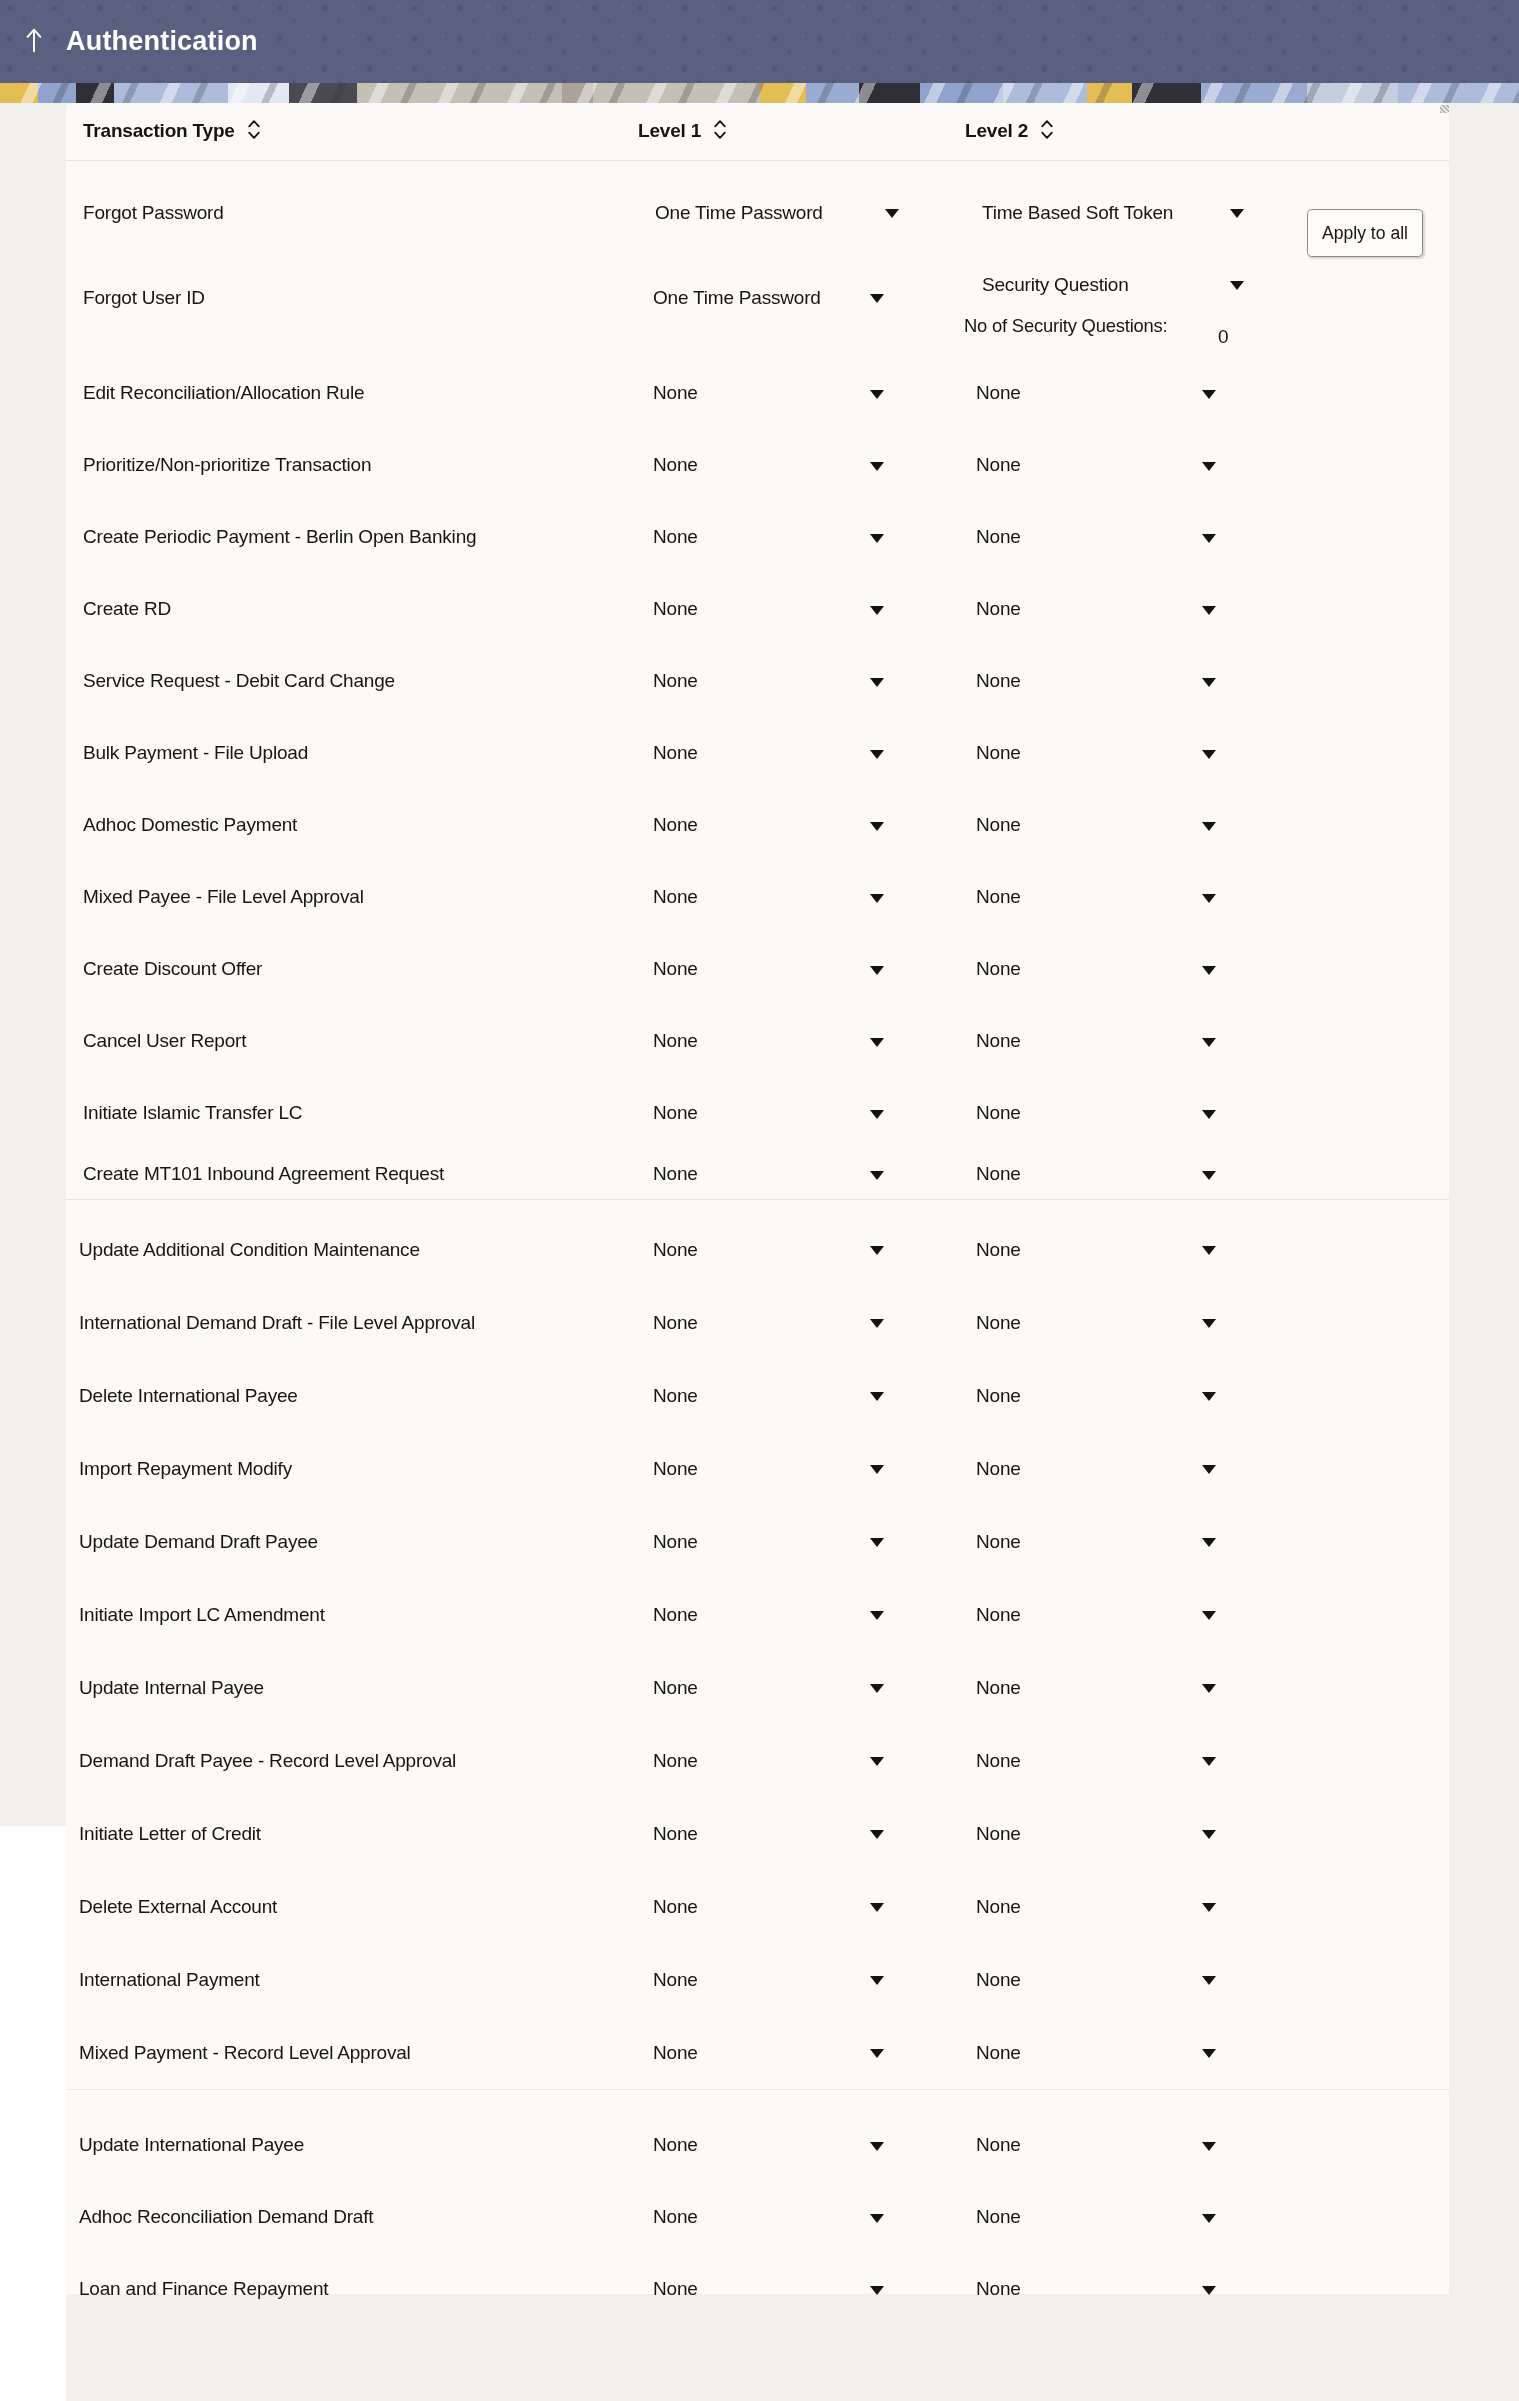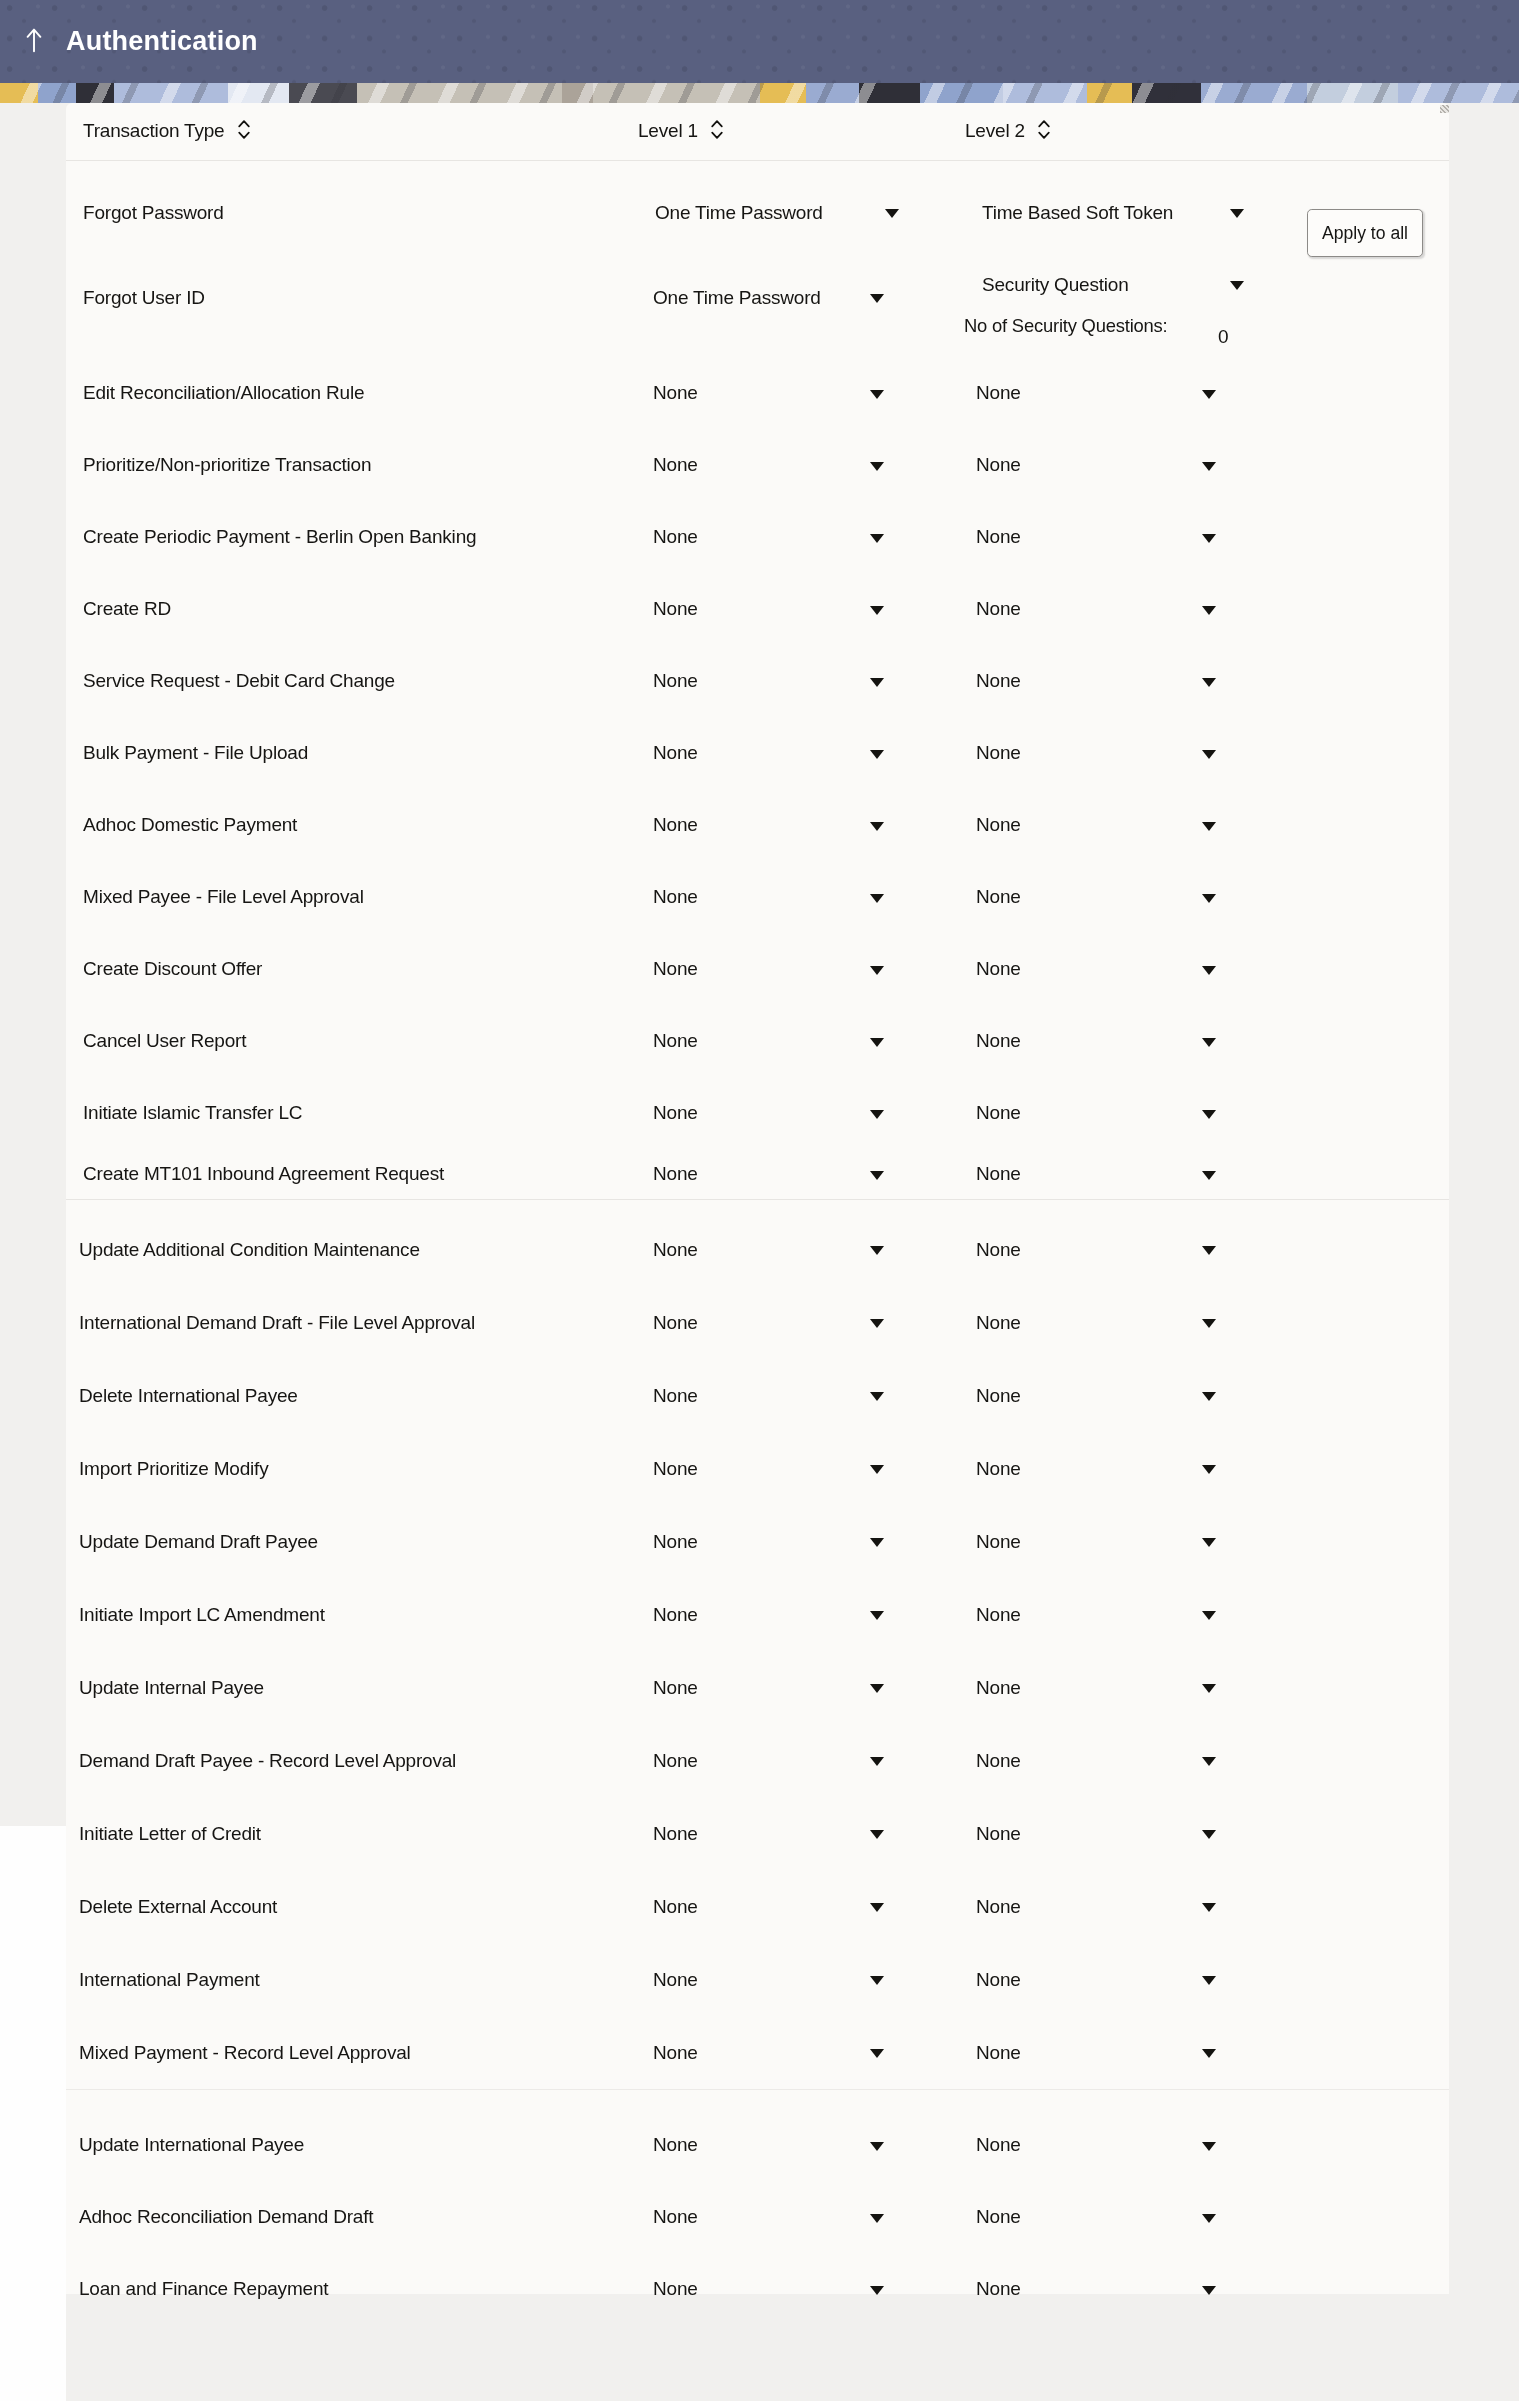--- a/index.html
+++ b/index.html
@@ -42,21 +42,21 @@
   .panel{
     position:relative;margin-left:66px;width:1383px;height:2191px;
     background:#fbfaf8;border-radius:6.4px 6.4px 0 0;
   }
   .scroll-thumb{
     position:absolute;top:1.6px;right:0;width:8.8px;height:8px;
     background:repeating-linear-gradient(45deg,#b4b1ac 0 1.6px,#e9e7e3 1.6px 3.2px);
     cursor:pointer;
   }
   .thead{position:relative;height:57px;border-bottom:0.8px solid #e7e5e2;}
-  .th{position:absolute;top:50%;transform:translateY(-50%);display:inline-flex;align-items:center;gap:11.2px;font-size:19px;font-weight:400;letter-spacing:-0.2px;}
+  .th{position:absolute;top:50%;transform:translateY(-50%);display:inline-flex;align-items:center;gap:11.2px;font-size:19px;font-weight:700;letter-spacing:-0.2px;}
   .th-tx{left:17px;}
   .th-l1{left:572px;}
   .th-l2{left:899px;}
   .sort-icon{cursor:pointer;display:inline-block;}
   
   .t-row{position:relative;height:72px;font-size:19px;letter-spacing:-0.2px;}
   .c-tx{position:absolute;left:17px;top:50%;transform:translateY(-50%);white-space:nowrap;line-height:24px;}
   .section-b .c-tx,.section-c .c-tx{left:13px;}
   .dd{position:absolute;top:50%;transform:translateY(-50%);display:flex;justify-content:space-between;align-items:center;cursor:pointer;}
   .dd-l1{left:587px;width:231px;}
@@ -334,21 +334,21 @@
     <div class="dd dd-l1">
       <span class="dd-val">None</span>
       <span class="dd-arrow"></span>
     </div>
     <div class="dd dd-l2">
       <span class="dd-val">None</span>
       <span class="dd-arrow"></span>
     </div>
   </div>
         <div class="t-row">
-    <span class="c-tx">Import Prioritize Modify</span>
+    <span class="c-tx">Import Repayment Modify</span>
     <div class="dd dd-l1">
       <span class="dd-val">None</span>
       <span class="dd-arrow"></span>
     </div>
     <div class="dd dd-l2">
       <span class="dd-val">None</span>
       <span class="dd-arrow"></span>
     </div>
   </div>
         <div class="t-row">

